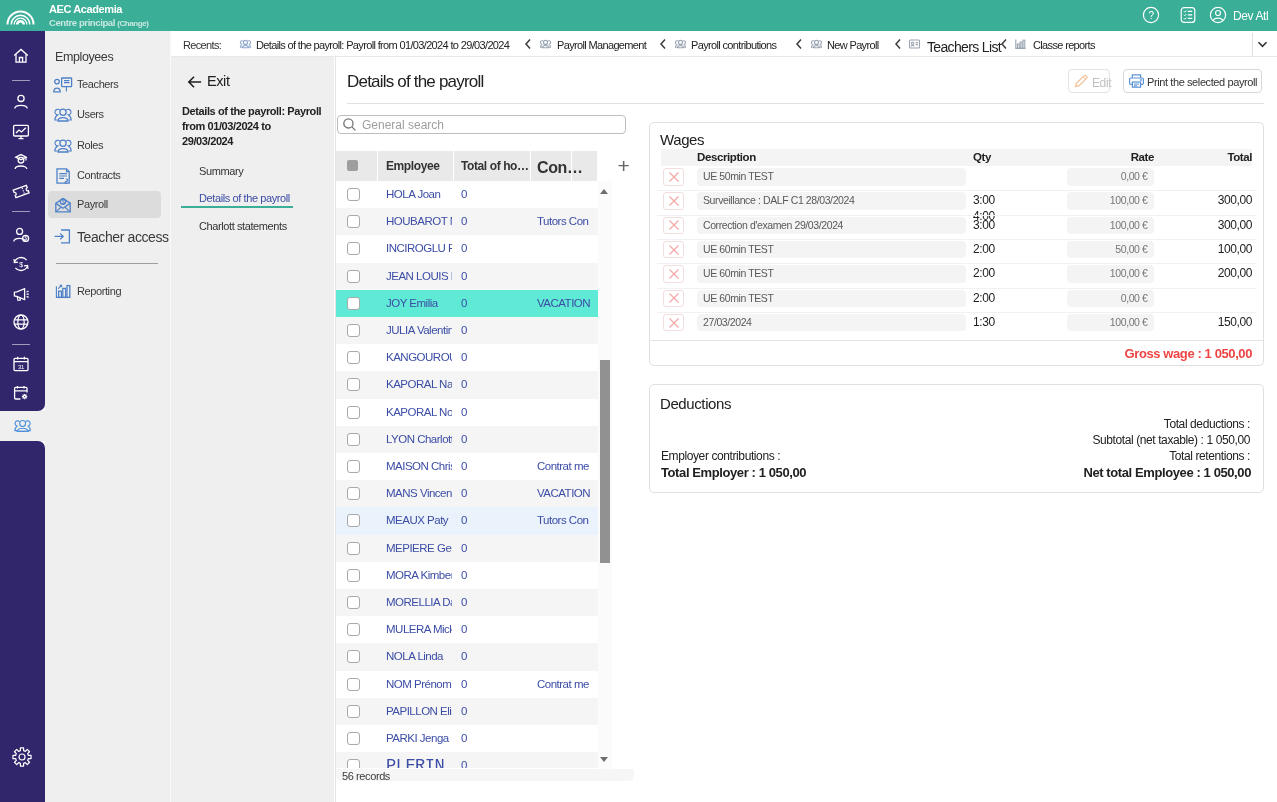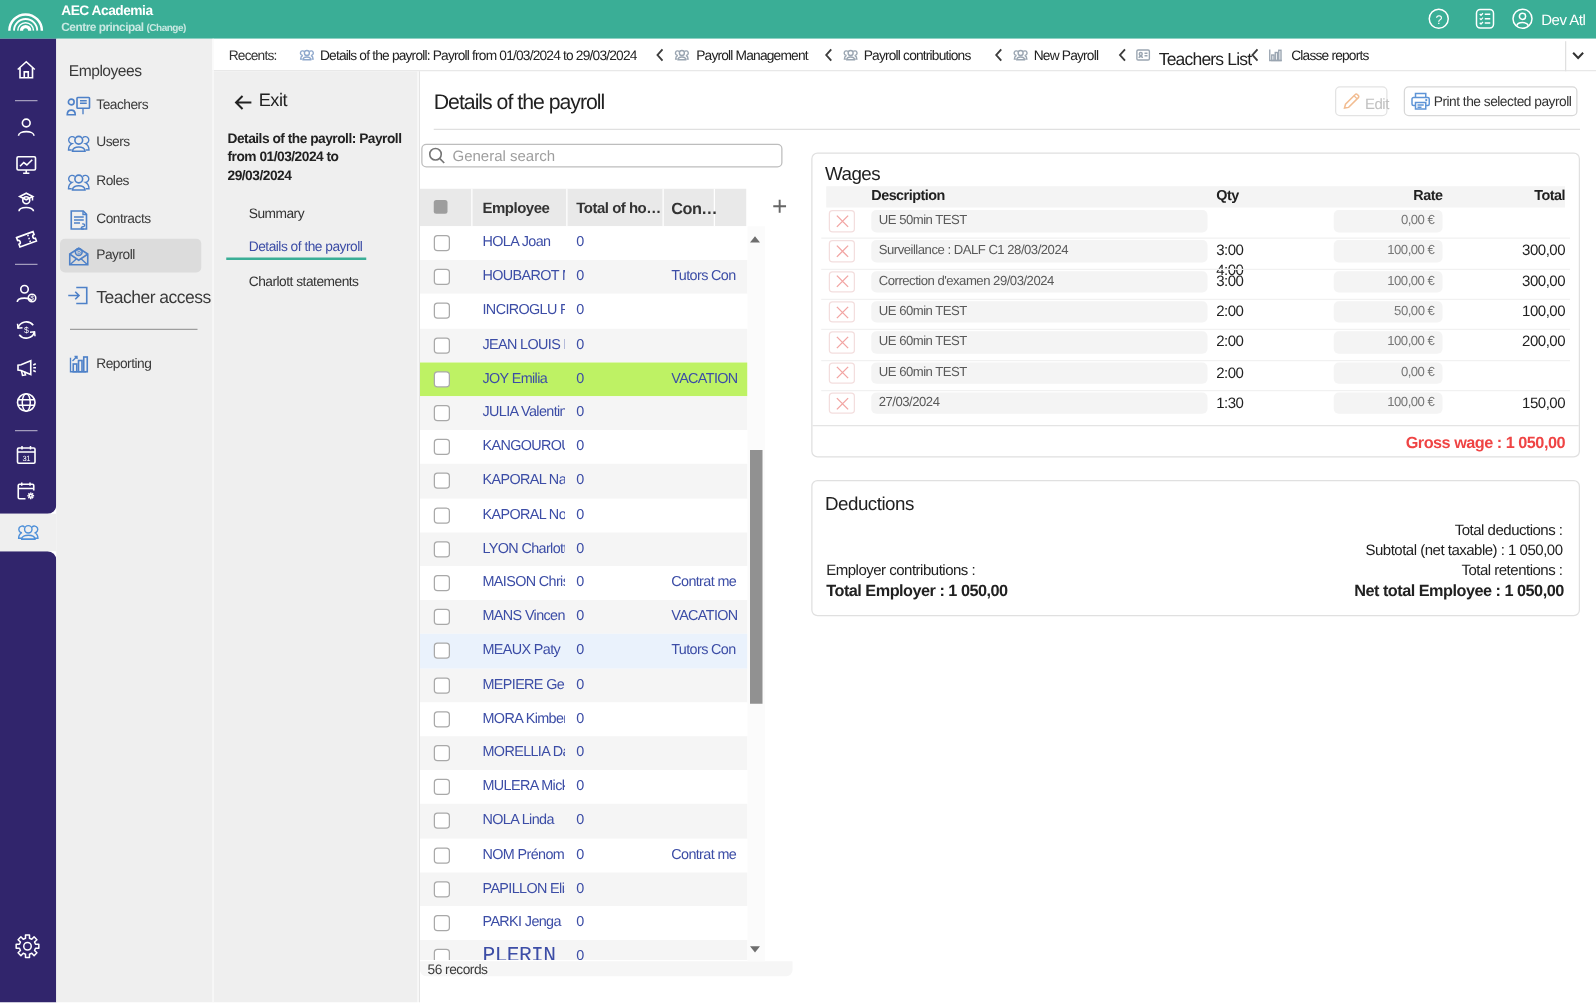--- a/index.html
+++ b/index.html
@@ -339,21 +339,21 @@
   </div>
 <div class="" style="position:absolute;left:362px;top:118px;font-size:12px;letter-spacing:0;color:#9e9e9e;">General search</div>
 <div class="" style="position:absolute;left:336px;top:151px;width:261px;height:30px;background:#e9e9e9;"></div>
 <div class="" style="position:absolute;left:377px;top:151px;width:1px;height:30px;background:#fff;"></div>
 <div class="" style="position:absolute;left:453px;top:151px;width:1px;height:30px;background:#fff;"></div>
 <div class="" style="position:absolute;left:530px;top:151px;width:1px;height:30px;background:#fff;"></div>
 <div class="" style="position:absolute;left:571px;top:151px;width:1px;height:30px;background:#fff;"></div>
 <div class="" style="position:absolute;left:347px;top:160px;width:11px;height:11px;background:#9e9e9e;border-radius:2px;"></div>
 <div class="" style="position:absolute;left:386px;top:159px;font-size:12px;font-weight:bold;color:#333;">Employee</div>
 <div class="" style="position:absolute;left:461px;top:159px;font-size:12px;font-weight:bold;color:#333;">Total of ho…</div>
-<div class="" style="position:absolute;left:537px;top:159px;font-size:13px;font-weight:bold;color:#333;">Con…</div>
+<div class="" style="position:absolute;left:537px;top:159px;font-size:16px;font-weight:bold;color:#333;">Con…</div>
 <div class="" style="position:absolute;left:615px;top:154px;width:17px;height:24px;font-size:21px;font-weight:300;color:#666;display:flex;align-items:center;justify-content:center;">+</div>
 <div style="position:absolute;left:336px;top:181.0px;width:261.5px;height:27.2px;background:#fff;">
     <div style="position:absolute;left:11px;top:7.1px;width:13px;height:13px;border:1.5px solid #a9a9a9;border-radius:3px;background:#fff;"></div>
     <div style="position:absolute;left:50px;top:0;width:66px;height:27.2px;overflow:hidden;font-size:11.5px;letter-spacing:-0.5px;color:#3c4da6;line-height:27.2px;white-space:nowrap;">HOLA Joan</div>
     <div style="position:absolute;left:125px;top:0;font-size:11.5px;color:#3c4da6;line-height:27.2px;">0</div>
     <div style="position:absolute;left:201px;top:0;width:60px;height:27.2px;overflow:hidden;font-size:11.5px;letter-spacing:-0.5px;color:#3c4da6;line-height:27.2px;white-space:nowrap;"></div>
   </div>
 <div style="position:absolute;left:336px;top:208.2px;width:261.5px;height:27.2px;background:#f5f5f5;">
     <div style="position:absolute;left:11px;top:7.1px;width:13px;height:13px;border:1.5px solid #a9a9a9;border-radius:3px;background:#fff;"></div>
     <div style="position:absolute;left:50px;top:0;width:66px;height:27.2px;overflow:hidden;font-size:11.5px;letter-spacing:-0.5px;color:#3c4da6;line-height:27.2px;white-space:nowrap;">HOUBAROT M</div>
@@ -365,21 +365,21 @@
     <div style="position:absolute;left:50px;top:0;width:66px;height:27.2px;overflow:hidden;font-size:11.5px;letter-spacing:-0.5px;color:#3c4da6;line-height:27.2px;white-space:nowrap;">INCIROGLU Fa</div>
     <div style="position:absolute;left:125px;top:0;font-size:11.5px;color:#3c4da6;line-height:27.2px;">0</div>
     <div style="position:absolute;left:201px;top:0;width:60px;height:27.2px;overflow:hidden;font-size:11.5px;letter-spacing:-0.5px;color:#3c4da6;line-height:27.2px;white-space:nowrap;"></div>
   </div>
 <div style="position:absolute;left:336px;top:262.6px;width:261.5px;height:27.2px;background:#f5f5f5;">
     <div style="position:absolute;left:11px;top:7.1px;width:13px;height:13px;border:1.5px solid #a9a9a9;border-radius:3px;background:#fff;"></div>
     <div style="position:absolute;left:50px;top:0;width:66px;height:27.2px;overflow:hidden;font-size:11.5px;letter-spacing:-0.5px;color:#3c4da6;line-height:27.2px;white-space:nowrap;">JEAN LOUIS P</div>
     <div style="position:absolute;left:125px;top:0;font-size:11.5px;color:#3c4da6;line-height:27.2px;">0</div>
     <div style="position:absolute;left:201px;top:0;width:60px;height:27.2px;overflow:hidden;font-size:11.5px;letter-spacing:-0.5px;color:#3c4da6;line-height:27.2px;white-space:nowrap;"></div>
   </div>
-<div style="position:absolute;left:336px;top:289.8px;width:261.5px;height:27.2px;background:#bef264;">
+<div style="position:absolute;left:336px;top:289.8px;width:261.5px;height:27.2px;background:#5eead4;">
     <div style="position:absolute;left:11px;top:7.1px;width:13px;height:13px;border:1.5px solid #a9a9a9;border-radius:3px;background:#fff;"></div>
     <div style="position:absolute;left:50px;top:0;width:66px;height:27.2px;overflow:hidden;font-size:11.5px;letter-spacing:-0.5px;color:#3c4da6;line-height:27.2px;white-space:nowrap;">JOY Emilia</div>
     <div style="position:absolute;left:125px;top:0;font-size:11.5px;color:#3c4da6;line-height:27.2px;">0</div>
     <div style="position:absolute;left:201px;top:0;width:60px;height:27.2px;overflow:hidden;font-size:11.5px;letter-spacing:-0.5px;color:#3c4da6;line-height:27.2px;white-space:nowrap;">VACATION</div>
   </div>
 <div style="position:absolute;left:336px;top:317.0px;width:261.5px;height:27.2px;background:#f5f5f5;">
     <div style="position:absolute;left:11px;top:7.1px;width:13px;height:13px;border:1.5px solid #a9a9a9;border-radius:3px;background:#fff;"></div>
     <div style="position:absolute;left:50px;top:0;width:66px;height:27.2px;overflow:hidden;font-size:11.5px;letter-spacing:-0.5px;color:#3c4da6;line-height:27.2px;white-space:nowrap;">JULIA Valentin</div>
     <div style="position:absolute;left:125px;top:0;font-size:11.5px;color:#3c4da6;line-height:27.2px;">0</div>
     <div style="position:absolute;left:201px;top:0;width:60px;height:27.2px;overflow:hidden;font-size:11.5px;letter-spacing:-0.5px;color:#3c4da6;line-height:27.2px;white-space:nowrap;"></div>

